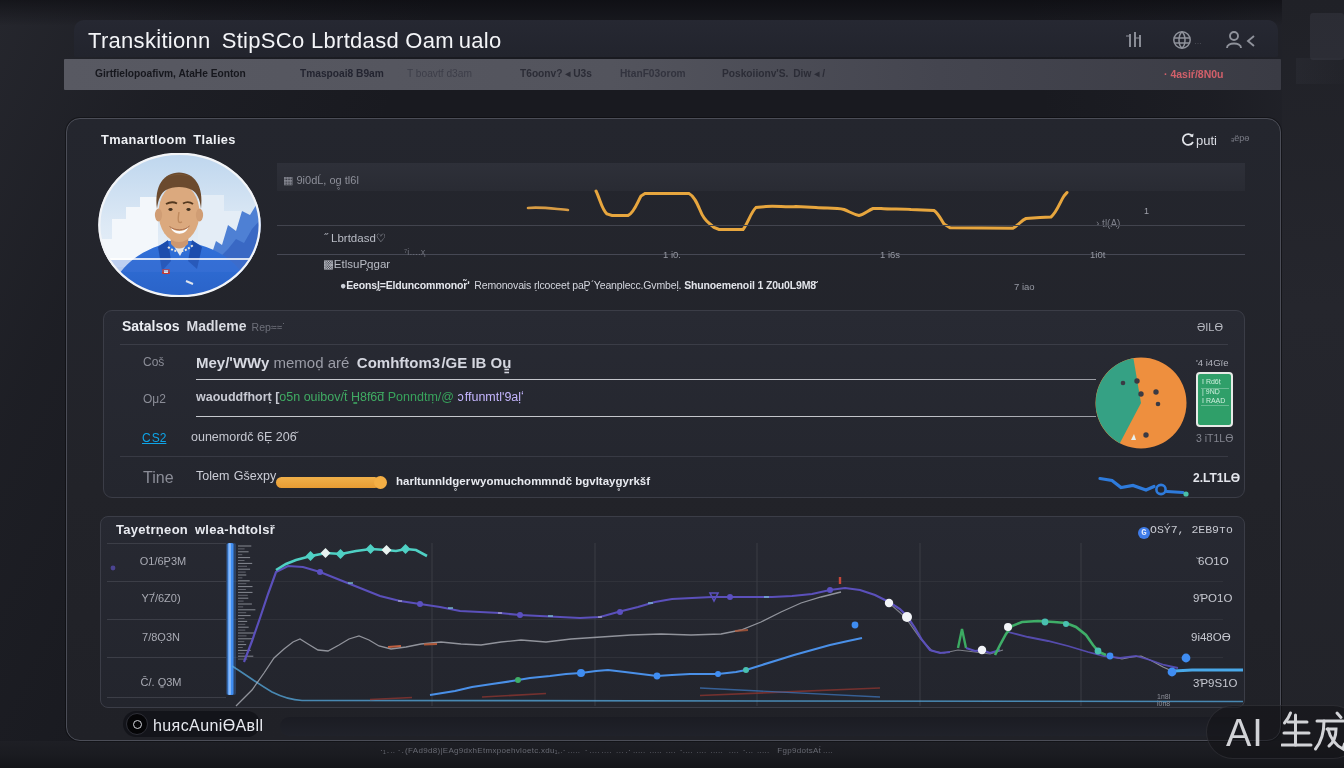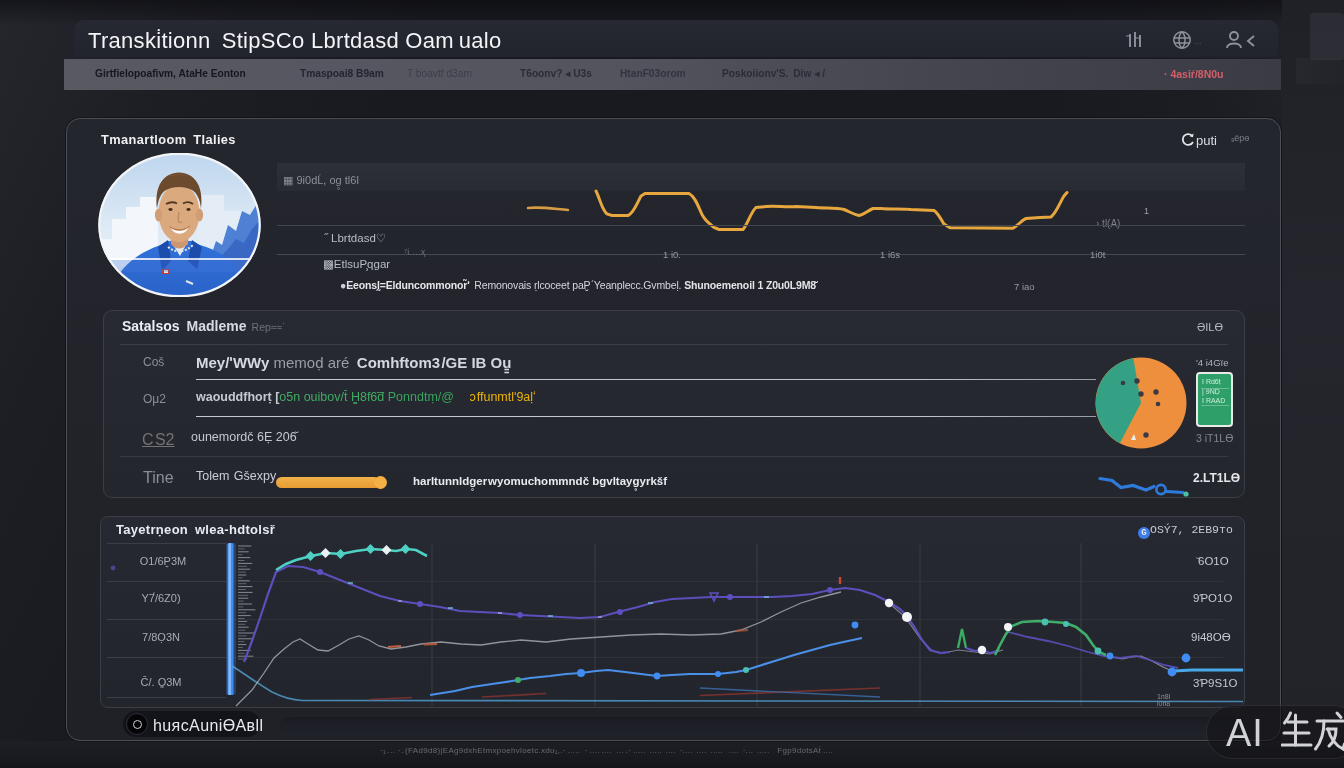--- a/index.html
+++ b/index.html
@@ -183,32 +183,32 @@
 
 <div class="abs" id="tcard"></div>
 <div class="abs" style="left:122px;top:318px;font-size:14px;font-weight:bold;color:#eceef3;">Satalsos <span style="font-weight:bold;color:#d9dbe2;">Madleme</span>  <span style="font-size:10.5px;color:#6e707a;font-weight:normal;">Rep≈≈˙</span></div>
 <div class="abs hline" style="left:120px;top:344px;width:1108px;background:#3b3d47;"></div>
 
 <div class="abs" style="left:143px;top:355px;font-size:12px;color:#8b8d97;">Coš</div>
 <div class="abs" style="left:196px;top:354px;font-size:15px;color:#c7c9d2;"><b style="color:#d8dae2;">Mey/ʹWWy</b> <span style="color:#9b9da7;">memoḍ aré</span> <b style="color:#d4d6df;">Comhftom3 /GE IB Ou̳</b></div>
 
 <div class="abs" style="left:196px;top:378.5px;width:900px;height:1.6px;background:linear-gradient(90deg,#c6c8ce 0,#c2c4ca 80%,#9a9ca4 100%);"></div>
 <div class="abs" style="left:143px;top:392px;font-size:12px;color:#8b8d97;">Oμ2</div>
-<div class="abs" style="left:196px;top:390px;font-size:12.5px;color:#c7c9d2;"><b>waouddfhorṭ [</b><span style="color:#40ab63;">o5n ouibov/t̄ H̳8f6d̅</span> <span style="color:#38a35c;">Ponndtṃ/@</span> <span style="color:#eab308;margin-left:12px;">ɔ ffunmtlʹ9aḷʻ</span></div>
+<div class="abs" style="left:196px;top:390px;font-size:12.5px;color:#c7c9d2;"><b>waouddfhorṭ [</b><span style="color:#40ab63;">o5n ouibov/t̄ H̳8f6d̅</span> <span style="color:#38a35c;">Ponndtṃ/@</span> <span style="color:#c4b5fd;">ɔ ffunmtlʹ9aḷʻ</span></div>
 <div class="abs" style="left:196px;top:415.5px;width:900px;height:1.6px;background:linear-gradient(90deg,#c6c8ce 0,#c2c4ca 80%,#9a9ca4 100%);"></div>
 
-<div class="abs" style="left:142px;top:431px;font-size:16px;color:#737373;text-decoration:underline;">C S2</div>
+<div class="abs" style="left:142px;top:431px;font-size:12px;color:#0ea5e9;text-decoration:underline;">C S2</div>
 <div class="abs" style="left:191px;top:430px;font-size:12.5px;color:#c5c7d0;">ounemordč 6Ẹ 206̆</div>
 <div class="abs hline" style="left:120px;top:456px;width:1108px;background:#383a44;"></div>
 
 <div class="abs" style="left:143px;top:469px;font-size:16px;color:#8b8d97;">Tine</div>
 <div class="abs" style="left:196px;top:469px;font-size:12.5px;color:#ccced7;">Tolem  Gšexpy</div>
 <div class="abs" style="left:276px;top:477px;width:104px;height:11px;border-radius:6px;background:linear-gradient(180deg,#f0b04a 0,#e89c33 100%);"></div>
 <div class="abs" style="left:374px;top:476px;width:13px;height:13px;border-radius:7px;background:#f4af45;"></div>
-<div class="abs" style="left:413px;top:475px;font-size:11.5px;font-weight:bold;color:#e9ebf1;">harltunnldg̥er wyomuchommndč bgvltayg̥yrkšf</div>
+<div class="abs" style="left:396px;top:475px;font-size:11.5px;font-weight:bold;color:#e9ebf1;">harltunnldg̥er wyomuchommndč bgvltayg̥yrkšf</div>
 
 <svg class="abs" style="left:1090px;top:352px;" width="104" height="104" viewBox="0 0 104 104">
   <circle cx="51" cy="51" r="45.5" fill="#ee8f3e"></circle>
   <path d="M51 51 L43.4 6.2 A45.5 45.5 0 0 0 29.8 91.2 Z" fill="#35a184"></path>
   <g fill="#3a3a44">
     <circle cx="33" cy="31" r="2.3"></circle>
       <circle cx="47" cy="29" r="2.7"></circle>
     <circle cx="51" cy="42" r="2.7"></circle>
       <circle cx="66" cy="40" r="2.7"></circle>
     <circle cx="68" cy="52" r="2.3"></circle>

